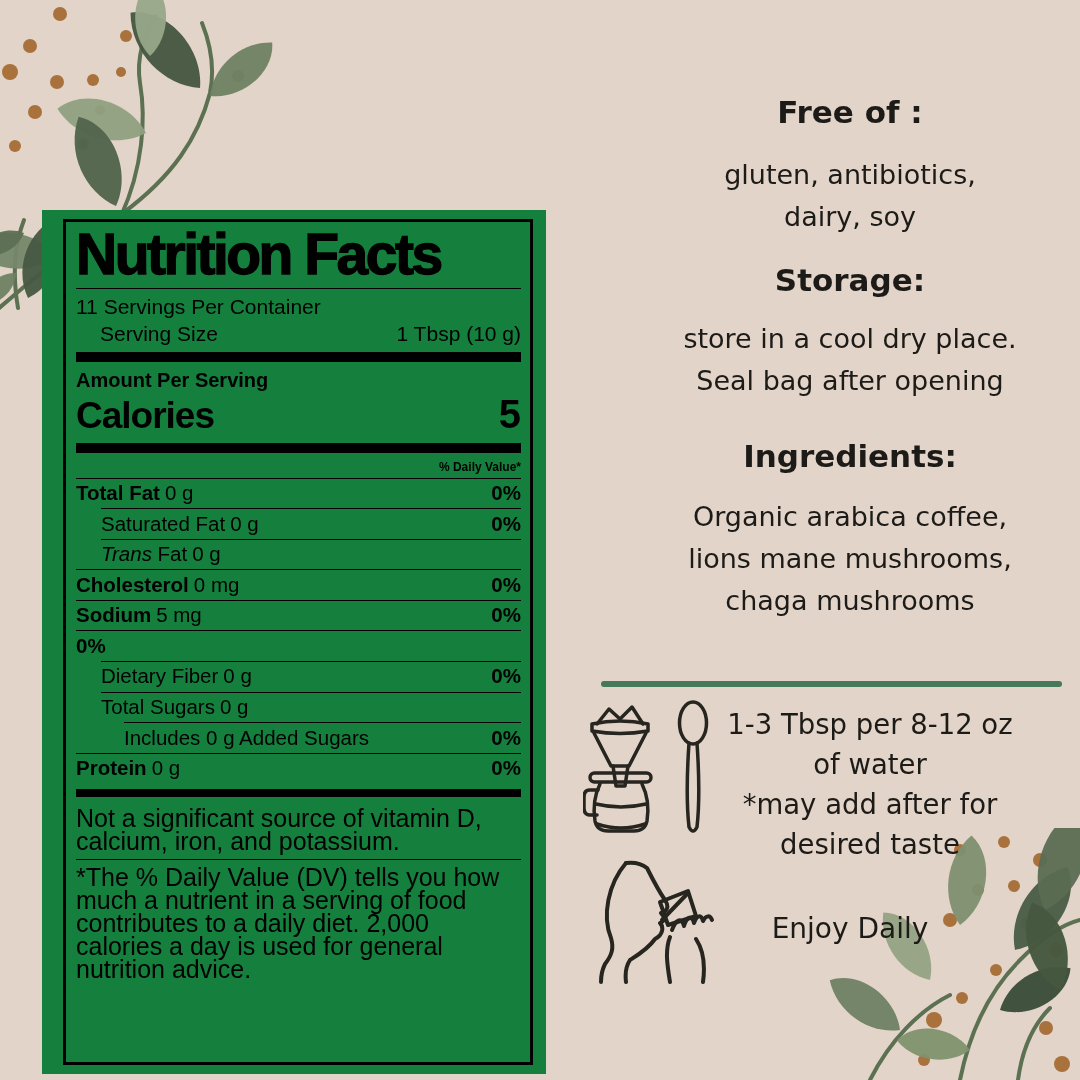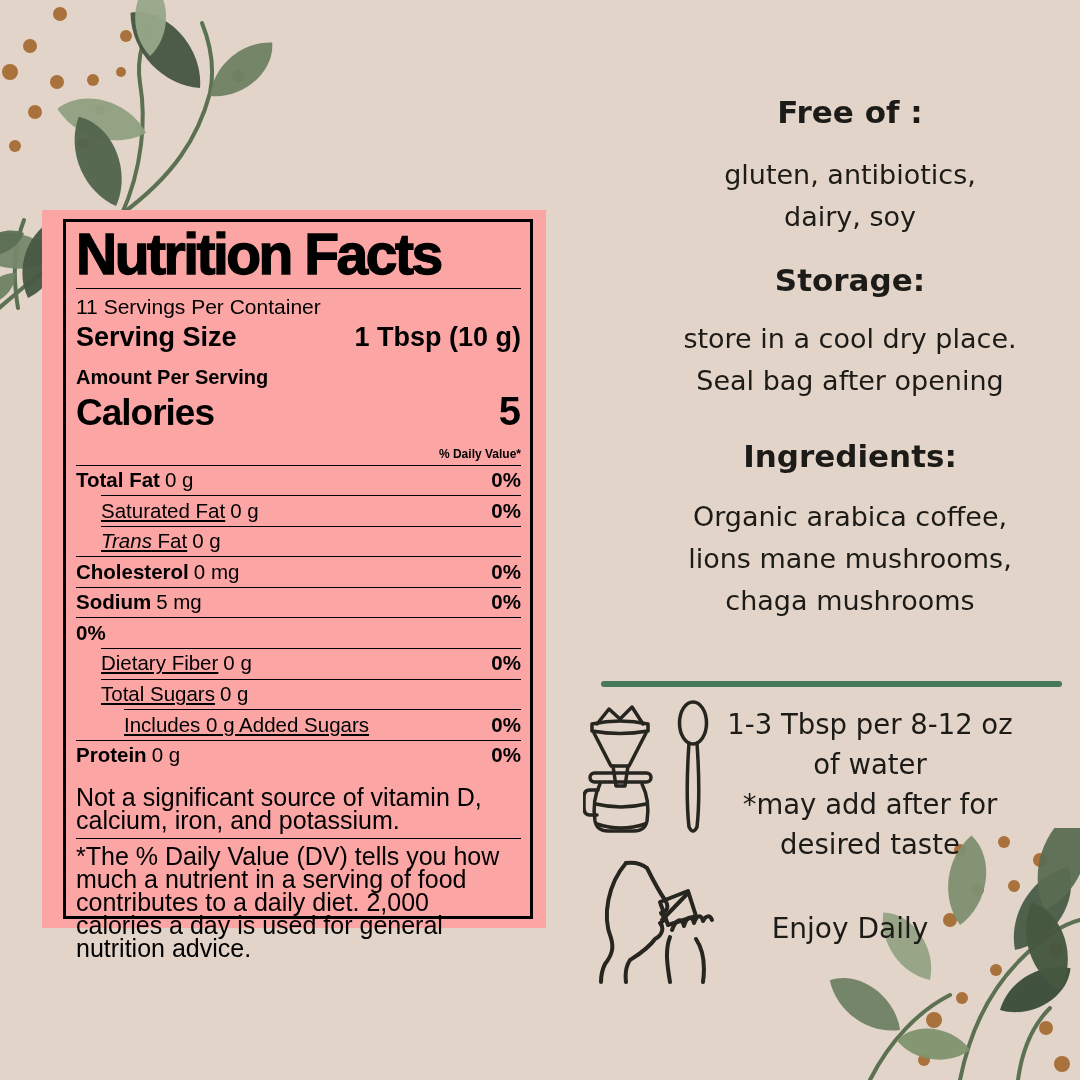--- a/index.html
+++ b/index.html
@@ -5,51 +5,51 @@
   html,body{margin:0;padding:0;}
   .canvas{
     position:relative;width:1080px;height:1080px;overflow:hidden;
     background:#e2d4c8;color:#1d1b18;
     font-family:"DejaVu Sans", sans-serif;
   }
   .abs{position:absolute;}
 
   
   .label{
-    left:42px;top:210px;width:504px;height:718px;background:#fca5a5;
+    left:42px;top:210px;width:504px;height:864px;background:#15803d;
     box-sizing:border-box;padding:9px 13px 9px 21px;
     font-family:"Liberation Sans", sans-serif;color:#000;
   }
   .lbl-inner{
     border:3px solid #000;height:100%;box-sizing:border-box;
     padding:2px 9px 6px 10px;display:flex;flex-direction:column;
   }
   .nf-title{
     font-size:57px;font-weight:700;letter-spacing:-2.5px;line-height:1.08;
     -webkit-text-stroke:1.3px #000;margin:0;white-space:nowrap;
   }
   .thinrule{border-top:1.5px solid #000;margin:2px 0 4px 0;}
   .servings{font-size:21px;line-height:1.15;margin-top:2px;}
   .flexrow{display:flex;justify-content:space-between;align-items:baseline;}
-  .ss{font-size:27px;font-weight:700;margin-top:3px;}
+  .ss{font-size:21px;font-weight:400;margin-top:3px;margin-left:24px;}
   .bar{height:10px;background:#000;margin:6px 0;}
   .aps{font-size:20px;font-weight:700;margin-top:1px;}
   .cal-l{font-size:37px;font-weight:700;letter-spacing:-1px;}
   .cal-v{font-size:40px;font-weight:700;}
   .dvh{font-size:12px;font-weight:700;text-align:right;margin:1px 0 4px 0;}
   .ndiv{border-top:1.5px solid #000;}
   .ndiv.i1{margin-left:25px;}
   .ndiv.i2{margin-left:48px;}
   .nrow{display:flex;justify-content:space-between;align-items:baseline;
         font-size:20.5px;padding:3.5px 0;line-height:1.1;}
   .nrow.ind1{padding-left:25px;}
   .nrow.ind2{padding-left:48px;}
   .nrow .amt{margin-left:5px;font-weight:400;}
   .nrow .dvv{font-weight:700;}
-  .nrow.reg .nm{font-weight:400;text-decoration:underline;}
+  .nrow.reg .nm{font-weight:400;}
   .nm{font-weight:700;}
   .nm i{font-style:italic;}
   .fn{font-size:25px;line-height:23px;margin-top:4px;}
   .fnrule{border-top:1px solid #000;margin:6px 0 2px 0;}
 
   
   .sec{left:610px;width:480px;text-align:center;}
   .h{font-size:31px;font-weight:700;}
   .t{font-size:27px;line-height:42px;}
   .divider{left:601px;top:681px;width:461px;height:6px;background:#46785a;border-radius:3px;}

